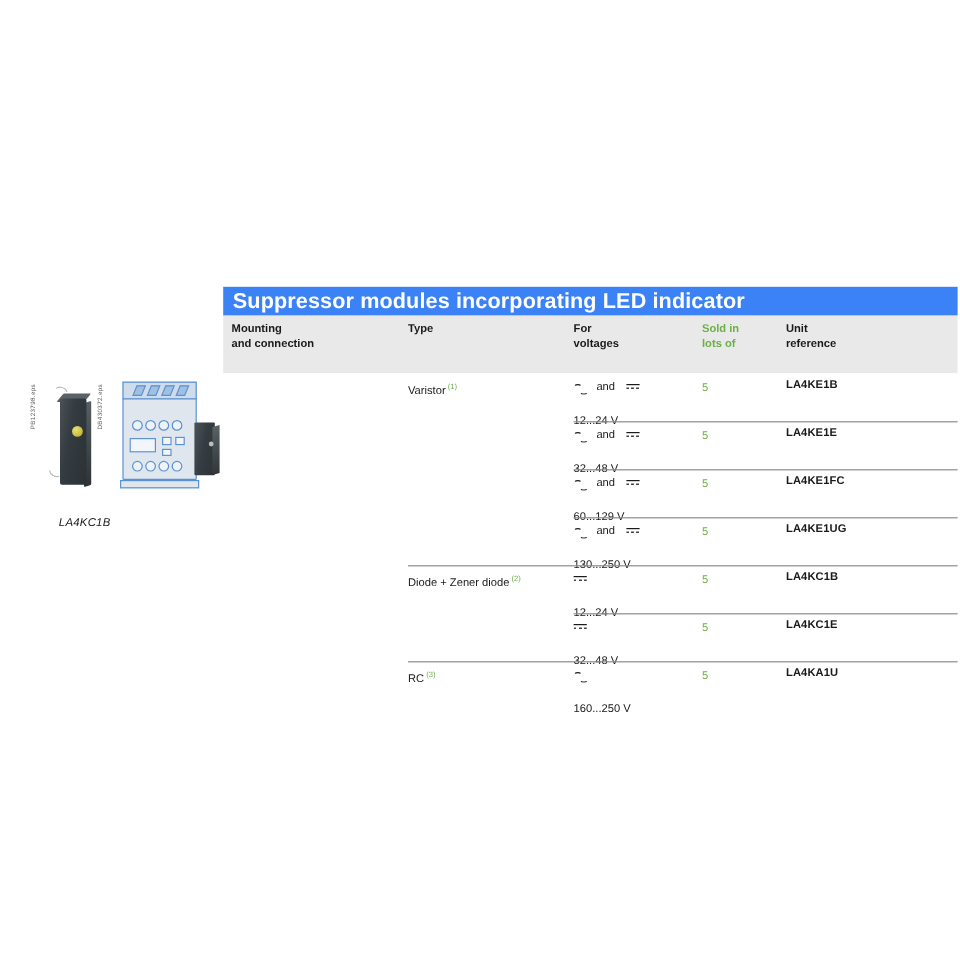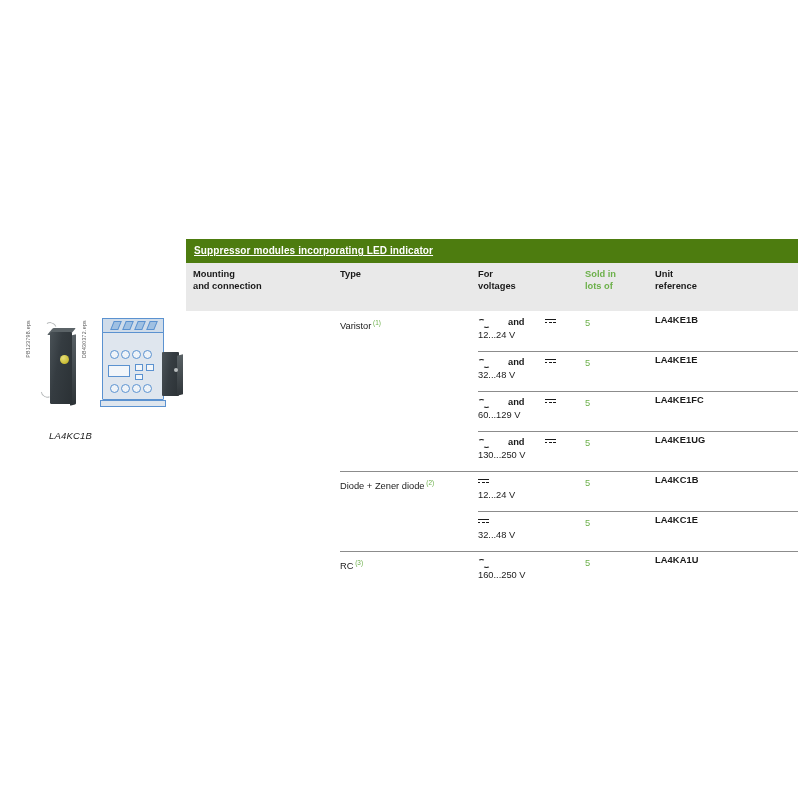--- a/index.html
+++ b/index.html
@@ -195,30 +195,29 @@
   }
 
   
   #catalog-table {
     position: absolute;
     left: 186px;
     top: 239px;
     width: 612px;
   }
   #table-title-bar {
-    background: #4d7c0f;
+    background: #3b82f6;
     color: #ffffff;
-    font-size: 10px;
+    font-size: 18px;
     font-weight: bold;
     padding: 4px 0 4px 8px;
     letter-spacing: .1px;
     height: 16px;
     line-height: 16px;
     box-sizing: content-box;
-    text-decoration: underline;
   }
   #table-header-row {
     background: #e9e9e9;
     position: relative;
     height: 48px;
   }
   .hdr-cell {
     position: absolute;
     top: 5px;
     font-size: 9.3px;
@@ -267,24 +266,23 @@
   sup.fn {
     color: #6cb04a;
     font-size: 6.4px;
     vertical-align: super;
     font-weight: normal;
   }
 
   
   .sym-row {
     display: flex;
-    align-items: flex-start;
-    gap: 20px;
+    align-items: center;
+    gap: 9px;
     height: 12px;
-    font-weight: bold;
   }
   .sym-ac {
     display: inline-block;
     width: 10px;
     height: 10px;
     position: relative;
   }
   .sym-ac::before {
     content: "";
     position: absolute;
@@ -320,21 +318,21 @@
     background: #1a1a1a;
   }
   .sym-dc .dc-dash {
     position: absolute;
     left: 0; top: 6.2px;
     width: 11px; height: 1.3px;
     background: repeating-linear-gradient(
       to right, #1a1a1a 0 2.4px, transparent 2.4px 4.2px);
   }
   .volt-text {
-    margin-top: 1px;
+    margin-top: 16px;
     font-size: 9.3px;
     color: #1a1a1a;
   }
 </style>
 </head>
 <body>
 
 <div id="product-figure">
 
   <span class="ref-code" id="ref-code-left">PB123798.eps</span>

